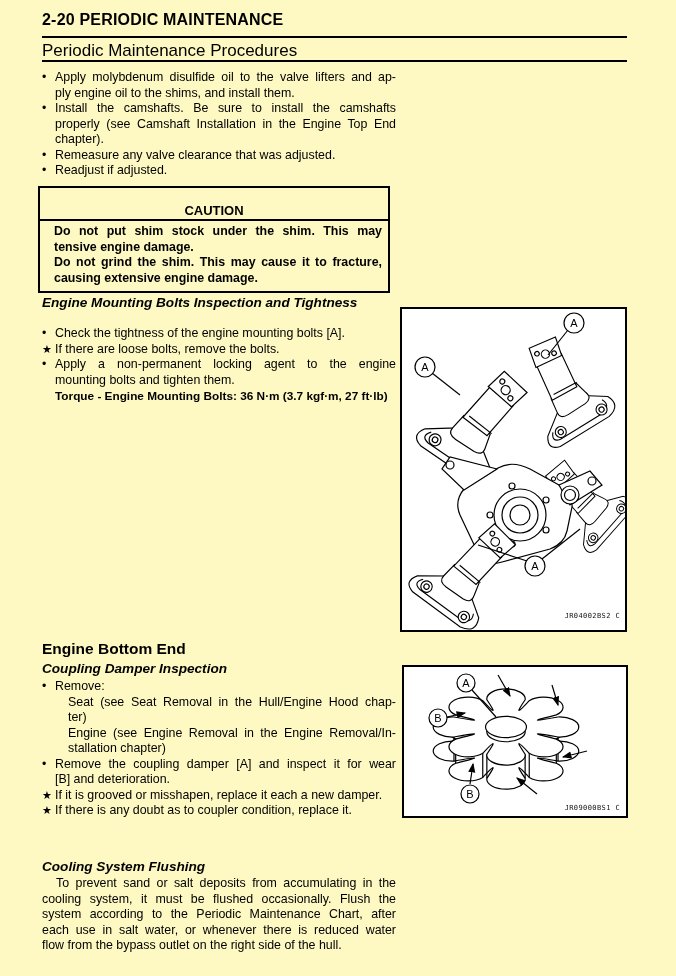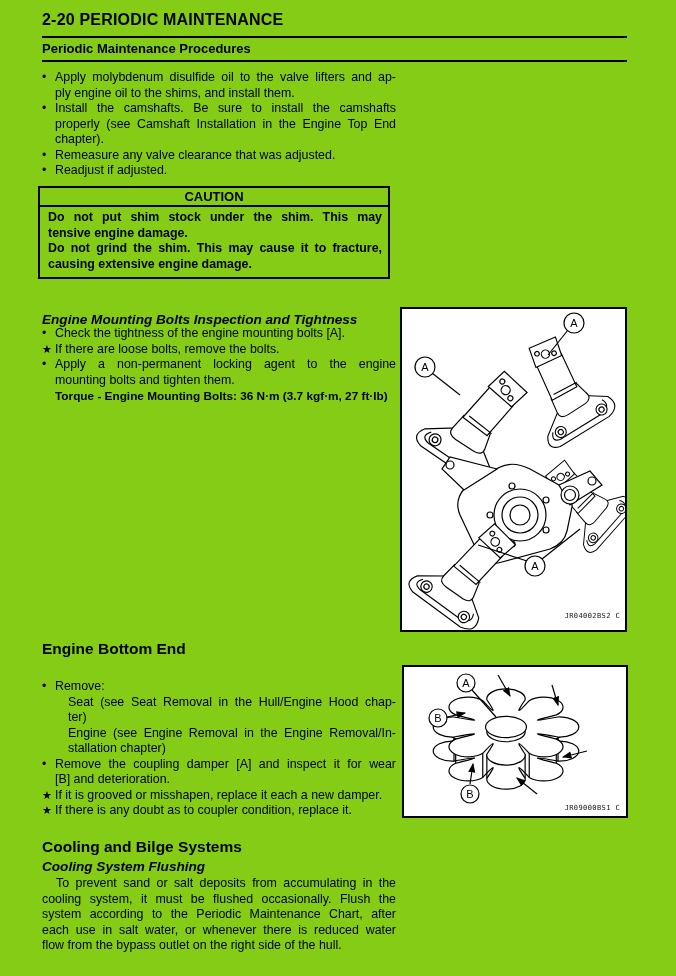--- a/index.html
+++ b/index.html
@@ -1,33 +1,33 @@
 <!DOCTYPE html>
 <html><head>
 <meta charset="utf-8">
 <style>
   html,body{margin:0;padding:0;background:#fff;}
-  .page{position:relative;width:676px;height:976px;background:#84cc16;overflow:hidden;
+  .page{position:relative;width:676px;height:976px;background:#fef9c3;overflow:hidden;
         font-family:"Liberation Sans","DejaVu Sans",sans-serif;color:#000;}
   .h1{position:absolute;left:42px;top:11px;font-size:16px;font-weight:bold;letter-spacing:.2px;}
-  .h2{position:absolute;left:42px;top:41px;font-size:13px;font-weight:bold;}
+  .h2{position:absolute;left:42px;top:41px;font-size:17px;font-weight:normal;}
   .rule{position:absolute;left:42px;width:585px;height:2px;background:#000;}
   .rule1{top:36px;}
   .rule2{top:60px;}
   .col{position:absolute;left:42px;width:354px;font-size:12.4px;line-height:15.5px;}
   .item{display:flex;}
   .marker{flex:0 0 13px;width:13px;}
   .marker.star{font-size:11px;}
   .itext{flex:1;min-width:0;}
   .itext.ind{padding-left:13px;}
   .line{display:block;}
   .line.j{text-align:justify;text-align-last:justify;-moz-text-align-last:justify;text-justify:inter-word;}
   .caution{position:absolute;left:38px;top:186px;width:352px;border:2px solid #000;box-sizing:border-box;}
-  .caution-title{text-align:center;font-weight:bold;font-size:13px;line-height:17px;border-bottom:2px solid #000;}
-  .caution-body{padding:3px 6px 5px 8px;font-weight:bold;font-size:12.4px;line-height:15.6px;}
+  .caution-title{text-align:center;font-weight:bold;font-size:13px;line-height:17px;border-bottom:2px solid #000;margin-top:14px;}
+  .caution-body{padding:3px 6px 5px 14px;font-weight:bold;font-size:12.4px;line-height:15.6px;}
   .sub-h{position:absolute;left:42px;font-size:13.6px;font-weight:bold;font-style:italic;}
   .sec-h{position:absolute;left:42px;font-size:15.5px;font-weight:bold;}
   .torque{position:absolute;left:55px;top:389px;font-size:11.8px;font-weight:bold;white-space:nowrap;text-align:right;}
   .fig{position:absolute;border:2px solid #000;box-sizing:border-box;background:#fff;overflow:hidden;}
   .fig1{left:400px;top:307px;width:227px;height:325px;}
   .fig2{left:402px;top:665px;width:226px;height:153px;}
   .fig svg{display:block;}
   .ln{stroke:#000;stroke-width:1.2;fill:none;}
   .sh{stroke:#000;stroke-width:1.2;fill:#fff;}
   .cap{font-size:7px;letter-spacing:.4px;fill:#111;font-family:"DejaVu Sans Mono",monospace;}
@@ -76,21 +76,21 @@
   <div class="caution">
     <div class="caution-title">CAUTION</div>
     <div class="caution-body">
       <span class="line j">Do not put shim stock under the shim.  This may</span>
       <span class="line">tensive engine damage.</span>
       <span class="line j">Do not grind the shim. This may cause it to fracture,</span>
       <span class="line">causing extensive engine damage.</span>
     </div>
   </div>
 
-  <div class="sub-h" style="top:312px">Engine Mounting Bolts Inspection and Tightness</div>
+  <div class="sub-h" style="top:295px">Engine Mounting Bolts Inspection and Tightness</div>
   <div class="col" style="top:326px">
     <div class="item">
       <span class="marker">•</span>
       <span class="itext">
           <span class="line">Check the tightness of the engine mounting bolts [A].</span>
         </span>
     </div>
     <div class="item">
       <span class="marker star">★</span>
       <span class="itext">
@@ -162,20 +162,21 @@
       <line class="ln" x1="125" y1="252" x2="76" y2="236"></line>
       <line class="ln" x1="140" y1="250" x2="178" y2="220"></line>
       <circle class="sh" cx="133" cy="257" r="10"></circle>
       <text class="callout" x="133" y="261">A</text>
 
       <text class="cap" x="218" y="309" text-anchor="end">JR04002BS2 C</text>
     </svg>
   </div>
 
   <div class="sec-h" style="top:640px">Engine Bottom End</div>
+  <div class="sub-h" style="top:661px">Coupling Damper Inspection</div>
   <div class="col" style="top:679px">
     <div class="item">
       <span class="marker">•</span>
       <span class="itext">
           <span class="line">Remove:</span>
         </span>
     </div>
     <div class="item">
       <span class="marker"></span>
       <span class="itext ind">
@@ -246,21 +247,20 @@
       <text class="callout" x="34" y="55">B</text>
 
       <line class="ln" x1="66" y1="117" x2="69" y2="97" marker-end="url(#ah)"></line>
       <circle class="sh" cx="66" cy="127" r="9"></circle>
       <text class="callout" x="66" y="131">B</text>
 
       <text class="cap" x="216" y="143" text-anchor="end">JR09000BS1 C</text>
     </svg>
   </div>
 
-  <div class="sec-h" style="top:838px">Cooling and Bilge Systems</div>
   <div class="sub-h" style="top:859px">Cooling System Flushing</div>
   <div class="col" style="top:876px">
     <span class="line j" style="text-indent:14px">To prevent sand or salt deposits from accumulating in the</span>
     <span class="line j">cooling system, it must be flushed occasionally.  Flush the</span>
     <span class="line j">system according to the Periodic Maintenance Chart, after</span>
     <span class="line j">each use in salt water, or whenever there is reduced water</span>
     <span class="line">flow from the bypass outlet on the right side of the hull.</span>
   </div>
 
 </div>

